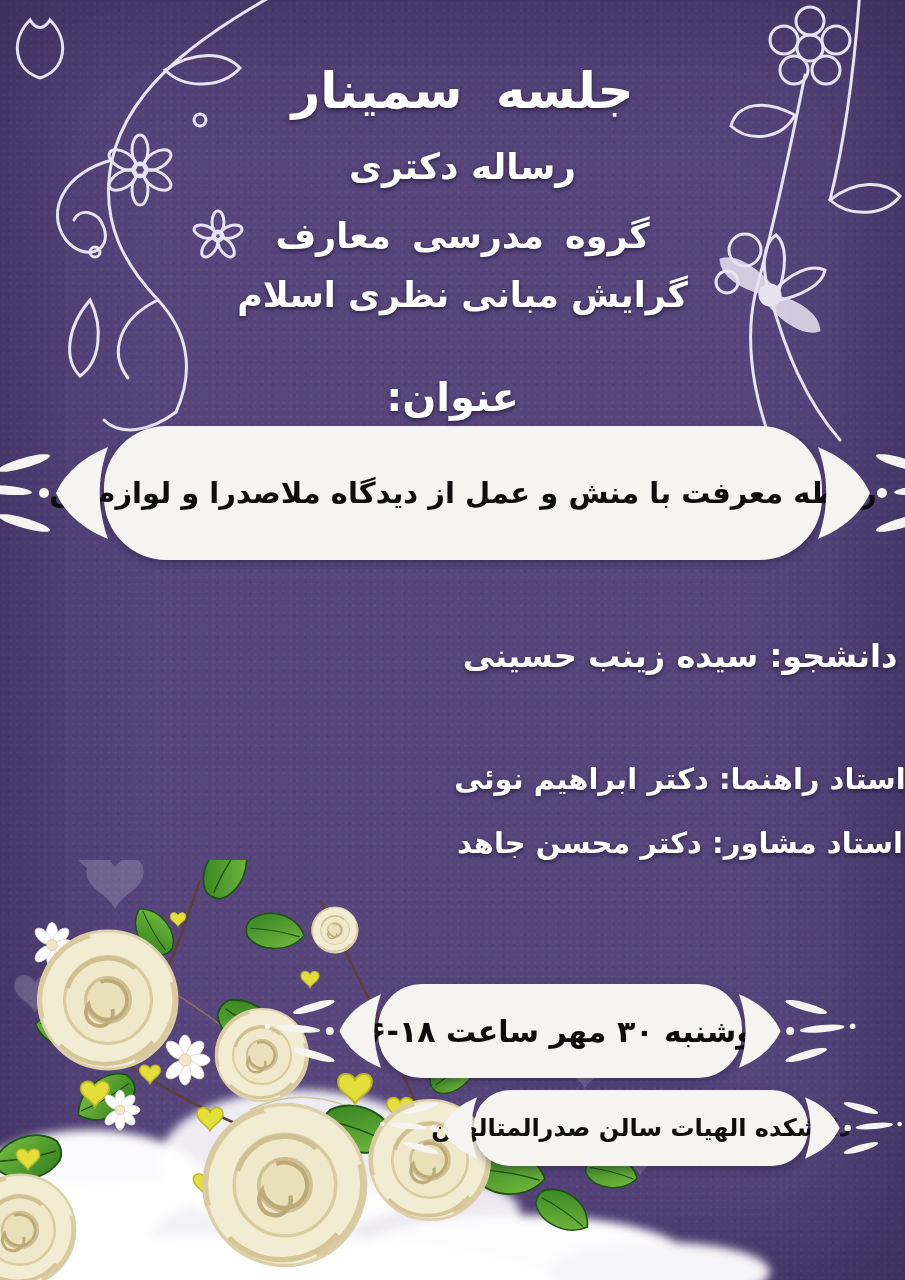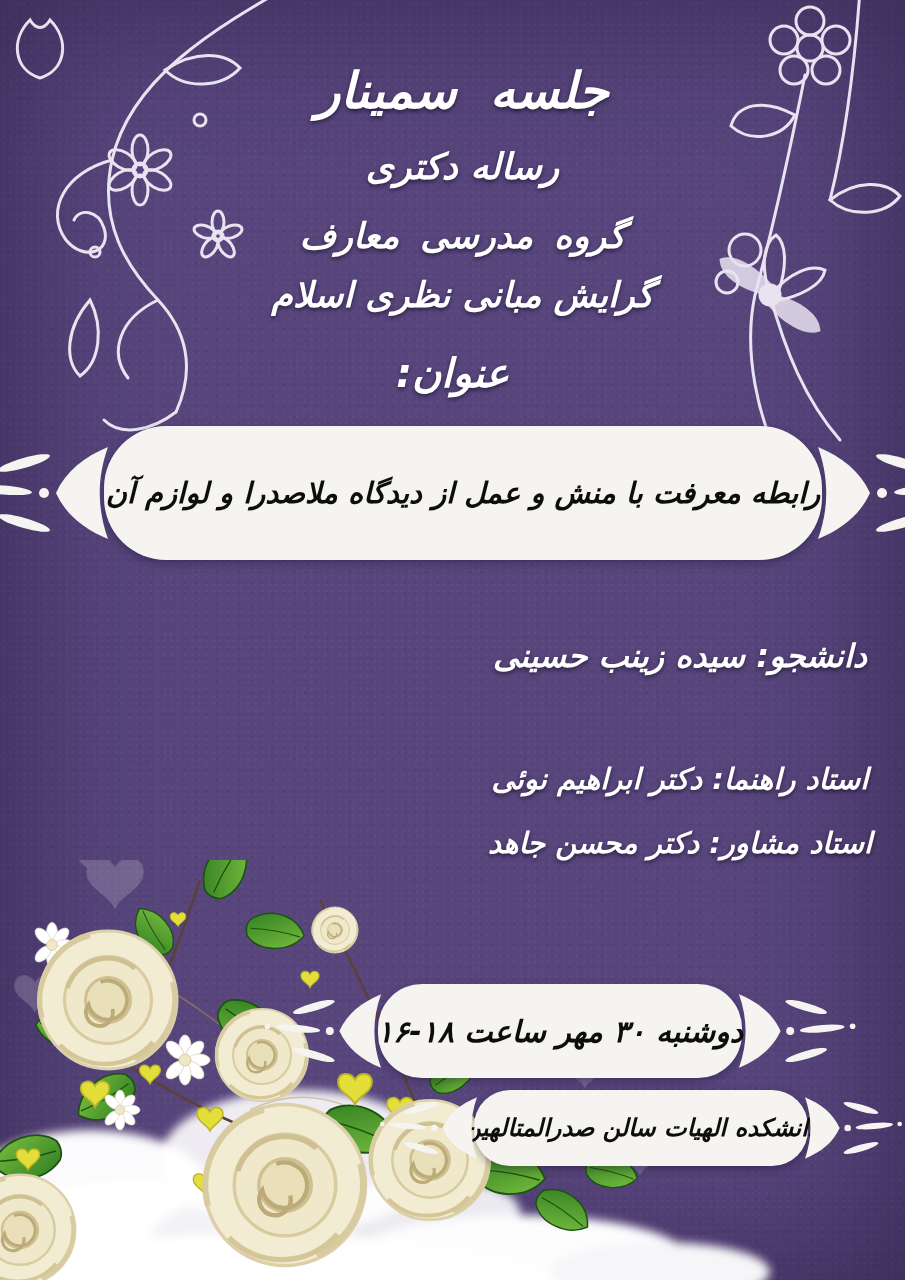--- a/index.html
+++ b/index.html
@@ -6,33 +6,32 @@
   .poster{
     position:relative;width:905px;height:1280px;margin:0 auto;overflow:hidden;
     background-color:#57457c;
     background-image:
       radial-gradient(rgba(255,255,255,0.035) 1px, transparent 1.6px),
       radial-gradient(rgba(0,0,0,0.06) 1px, transparent 1.6px);
     background-size:7px 7px, 11px 11px;
     background-position:0 0, 3px 5px;
     box-shadow: inset 0 0 160px rgba(22,12,44,.5);
     font-family:"DejaVu Sans", sans-serif;
-    font-style:italic;
   }
   .fa{direction:rtl;unicode-bidi:plaintext;}
   .txt{
     position:absolute;left:0;width:100%;text-align:center;color:#ffffff;
     font-weight:bold;text-shadow:0 2px 4px rgba(10,5,25,.55);z-index:10;
   }
   .hdr{transform:translateX(10px);}
   .h1{top:50px;font-size:50px;line-height:82px;word-spacing:16px;}
   .h2{top:138px;font-size:36px;line-height:58px;}
   .h3{top:206px;font-size:35px;line-height:60px;word-spacing:9px;}
   .h4{top:266px;font-size:35px;line-height:58px;}
-  .titleLabel{top:344px;font-size:40px;line-height:58px;}
+  .titleLabel{top:368px;font-size:40px;line-height:58px;}
   .student{top:630px;left:450px;width:460px;font-size:32px;line-height:52px;}
   .supervisor{top:756px;left:450px;width:460px;font-size:29px;line-height:46px;}
   .advisor{top:820px;left:450px;width:460px;font-size:29px;line-height:46px;}
 
   .banner{
     position:absolute;background:#f6f4f0;z-index:9;
     display:flex;align-items:center;justify-content:center;
     box-shadow:0 3px 8px rgba(20,10,40,.35);
   }
   .banner .btxt{

